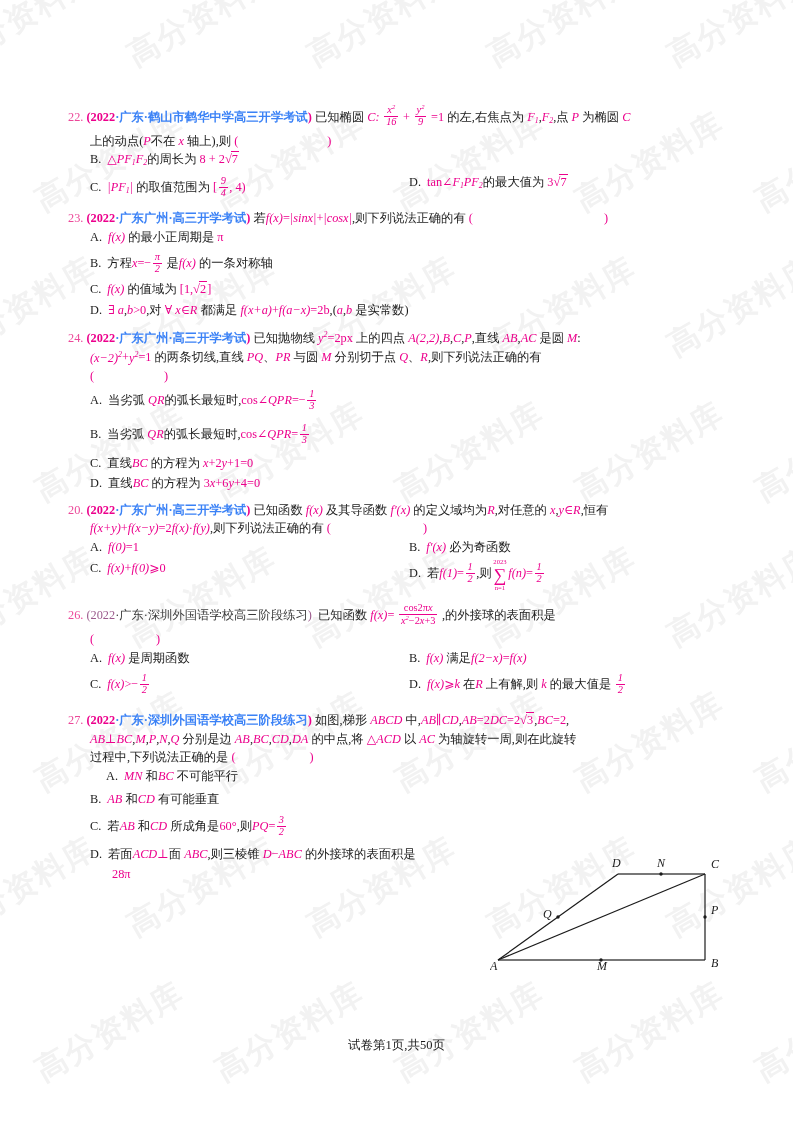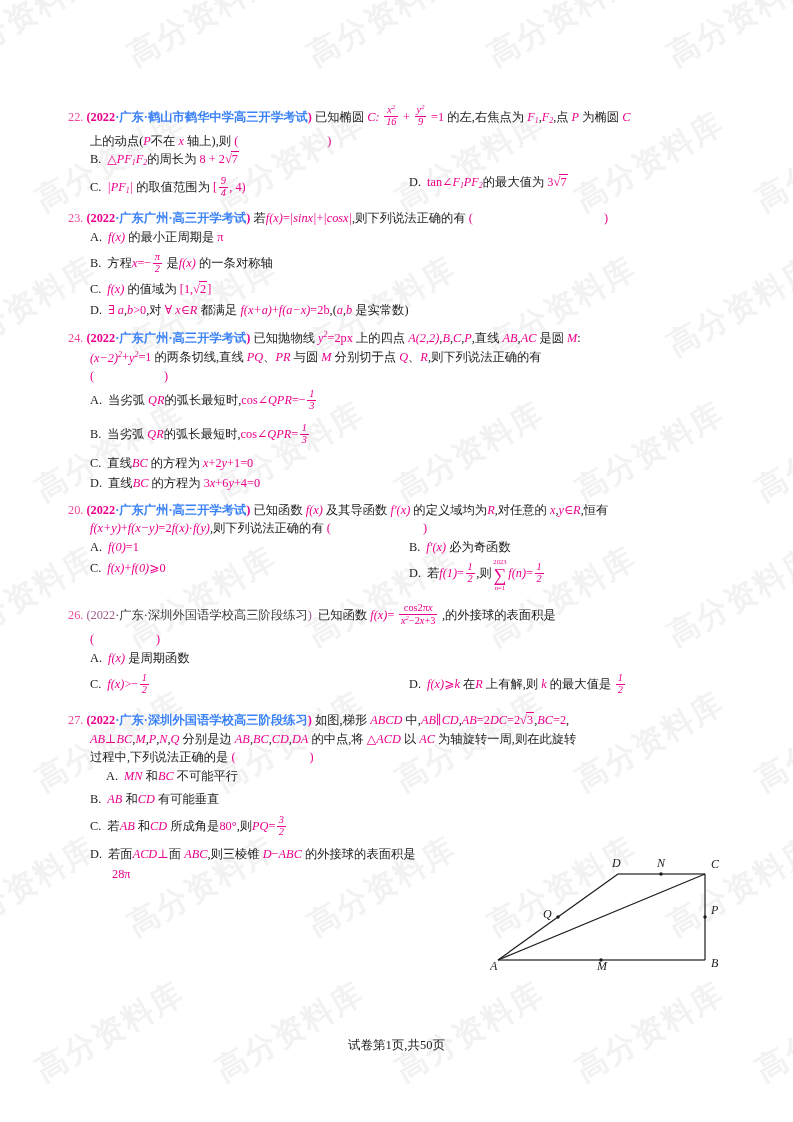--- a/index.html
+++ b/index.html
@@ -303,20 +303,24 @@
     </span>
     <span class="qline indent">
       <span class="mr">(</span><span style="display:inline-block;width:62px;"></span><span class="mr">)</span>
     </span>
     <div class="opts indent">
       <div class="orow">
         <div class="ocell">
           <span class="olab">A.</span>
           <span class="m">f(x)</span><span class="cn">&nbsp;是周期函数</span>
         </div>
+        <div class="ocell">
+          <span class="olab">B.</span>
+          <span class="m">f(x)</span><span class="cn">&nbsp;满足</span><span class="m">f(2−x)</span><span class="mr">=</span><span class="m">f(x)</span>
+        </div>
       </div>
       <div class="orow" style="margin-top:6px;">
         <div class="ocell">
           <span class="olab">C.</span>
           <span class="m">f(x)</span><span class="mr">&gt;−</span><span class="frac m"><span class="num">1</span><span class="den">2</span></span>
         </div>
         <div class="ocell">
           <span class="olab">D.</span>
           <span class="m">f(x)</span><span class="mr">⩾</span><span class="m">k</span><span class="cn">&nbsp;在</span><span class="m">R</span><span class="cn">&nbsp;上有解,则&nbsp;</span><span class="m">k</span><span class="cn">&nbsp;的最大值是&nbsp;</span><span class="frac m"><span class="num">1</span><span class="den">2</span></span>
         </div>
@@ -340,21 +344,21 @@
       <div class="ofull" style="margin-bottom:10px;margin-left:16px;">
         <span class="olab">A.</span>
         <span class="m">MN</span><span class="cn">&nbsp;和</span><span class="m">BC</span><span class="cn">&nbsp;不可能平行</span>
       </div>
       <div class="ofull" style="margin-bottom:10px;">
         <span class="olab">B.</span>
         <span class="m">AB</span><span class="cn">&nbsp;和</span><span class="m">CD</span><span class="cn">&nbsp;有可能垂直</span>
       </div>
       <div class="ofull" style="margin-bottom:10px;">
         <span class="olab">C.</span>
-        <span class="cn">若</span><span class="m">AB</span><span class="cn">&nbsp;和</span><span class="m">CD</span><span class="cn">&nbsp;所成角是</span><span class="mr">80°</span><span class="cn">,则</span><span class="m">PQ</span><span class="mr">=</span><span class="frac m"><span class="num">3</span><span class="den">2</span></span>
+        <span class="cn">若</span><span class="m">AB</span><span class="cn">&nbsp;和</span><span class="m">CD</span><span class="cn">&nbsp;所成角是</span><span class="mr">60°</span><span class="cn">,则</span><span class="m">PQ</span><span class="mr">=</span><span class="frac m"><span class="num">3</span><span class="den">2</span></span>
       </div>
       <div class="ofull">
         <span class="olab">D.</span>
         <span class="cn">若面</span><span class="m">ACD</span><span class="mr">⊥</span><span class="cn">面&nbsp;</span><span class="m">ABC</span><span class="cn">,则三棱锥&nbsp;</span><span class="m">D</span><span class="mr">−</span><span class="m">ABC</span><span class="cn">&nbsp;的外接球的表面积是</span>
       </div>
       <div class="ofull" style="padding-left:22px;">
         <span class="mr">28π</span>
       </div>
     </div>
   </div>

